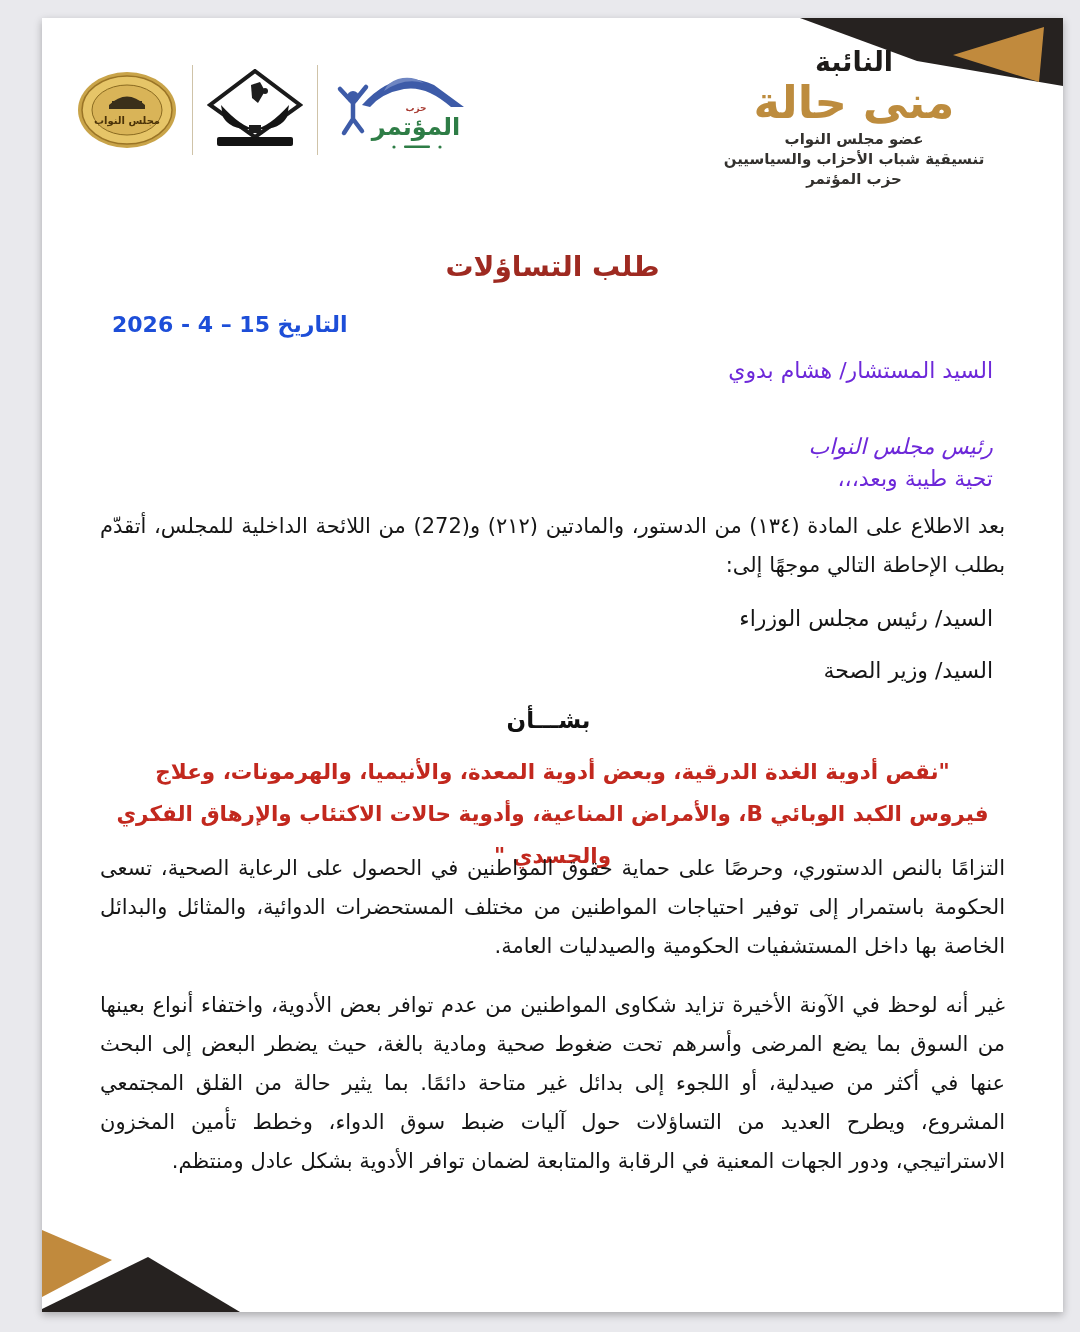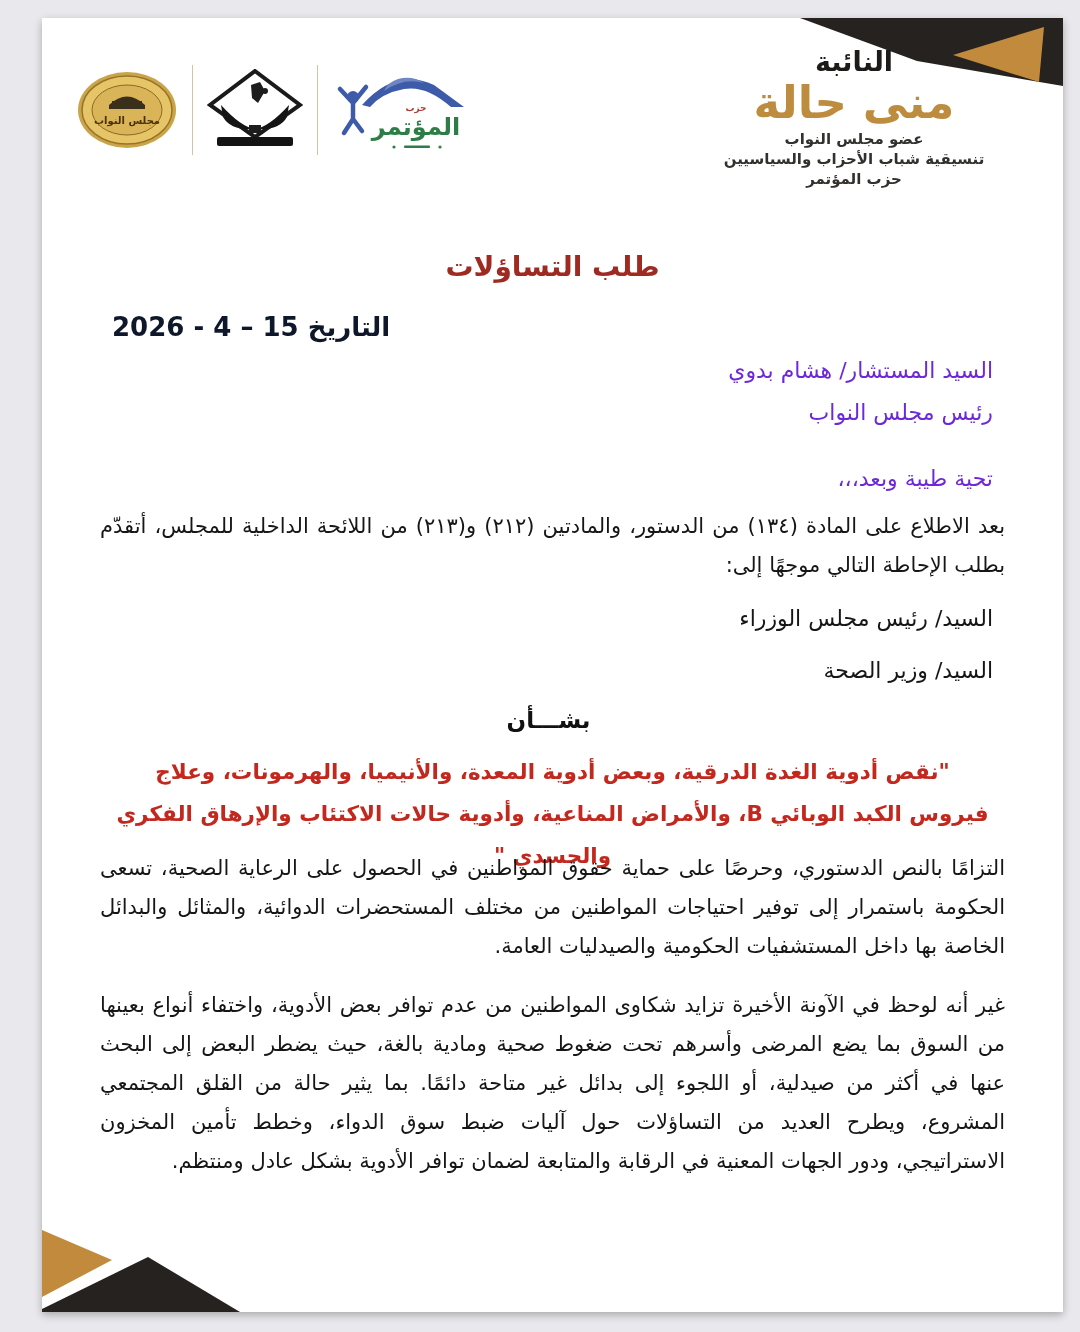--- a/index.html
+++ b/index.html
@@ -34,24 +34,24 @@
   .mp-name{font-size:45px;font-weight:bold;color:#bd8c3e;line-height:52px;letter-spacing:2px;}
   .mp-sub{font-size:15px;font-weight:bold;color:#33312e;line-height:20px;}
 
   
   .doc-title{
     position:absolute;top:232px;left:0;right:0;
     text-align:center;color:#9e2a21;font-size:28px;font-weight:bold;
   }
   .date-line{
     position:absolute;top:294px;left:70px;
-    color:#0f172a;font-size:26px;font-weight:bold;direction:rtl;
+    color:#1d4ed8;font-size:22px;font-weight:bold;direction:rtl;
   }
   .salut{position:absolute;right:70px;text-align:right;font-size:22px;color:#6d28d9;}
-  .salut.l1{top:340px;} .salut.l2{top:382px;} .salut.l3{top:448px;}
+  .salut.l1{top:340px;} .salut.l2{top:416px;font-style:italic;} .salut.l3{top:448px;}
   .intro{
     position:absolute;top:489px;right:58px;left:58px;
     font-size:21px;line-height:39px;color:#161616;
     text-align:justify;direction:rtl;
   }
   .recip{position:absolute;right:70px;text-align:right;font-size:22px;color:#161616;}
   .recip.r1{top:588px;margin-left:25px;} .recip.r2{top:640px;}
   .regarding{
     position:absolute;top:689px;left:0;right:8px;text-align:center;
     font-size:23px;font-weight:bold;color:#111111;
@@ -132,21 +132,21 @@
     <div class="mp-sub">حزب المؤتمر</div>
   </div>
 
   <div class="doc-title">طلب التساؤلات</div>
   <div class="date-line">التاريخ 15 – 4 - 2026</div>
 
   <div class="salut l1">السيد المستشار/ هشام بدوي</div>
   <div class="salut l2">رئيس مجلس النواب</div>
   <div class="salut l3">تحية طيبة وبعد،،،</div>
 
-  <div class="intro">بعد الاطلاع على المادة (١٣٤) من الدستور، والمادتين (٢١٢) و(٢١٣) من اللائحة الداخلية للمجلس، أتقدّم بطلب الإحاطة التالي موجهًا إلى:</div>
+  <div class="intro">بعد الاطلاع على المادة (١٣٤) من الدستور، والمادتين (٢١٢) و(272) من اللائحة الداخلية للمجلس، أتقدّم بطلب الإحاطة التالي موجهًا إلى:</div>
 
   <div class="recip r1">السيد/ رئيس مجلس الوزراء</div>
   <div class="recip r2">السيد/ وزير الصحة</div>
 
   <div class="regarding">بشـــأن</div>
 
   <div class="subject">"نقص أدوية الغدة الدرقية، وبعض أدوية المعدة، والأنيميا، والهرمونات، وعلاج فيروس الكبد الوبائي B، والأمراض المناعية، وأدوية حالات الاكتئاب والإرهاق الفكري والجسدي "</div>
 
   <div class="bodypara p1">التزامًا بالنص الدستوري، وحرصًا على حماية حقوق المواطنين في الحصول على الرعاية الصحية، تسعى الحكومة باستمرار إلى توفير احتياجات المواطنين من مختلف المستحضرات الدوائية، والمثائل والبدائل الخاصة بها داخل المستشفيات الحكومية والصيدليات العامة.</div>
   <div class="bodypara p2">غير أنه لوحظ في الآونة الأخيرة تزايد شكاوى المواطنين من عدم توافر بعض الأدوية، واختفاء أنواع بعينها من السوق بما يضع المرضى وأسرهم تحت ضغوط صحية ومادية بالغة، حيث يضطر البعض إلى البحث عنها في أكثر من صيدلية، أو اللجوء إلى بدائل غير متاحة دائمًا. بما يثير حالة من القلق المجتمعي المشروع، ويطرح العديد من التساؤلات حول آليات ضبط سوق الدواء، وخطط تأمين المخزون الاستراتيجي، ودور الجهات المعنية في الرقابة والمتابعة لضمان توافر الأدوية بشكل عادل ومنتظم.</div>

